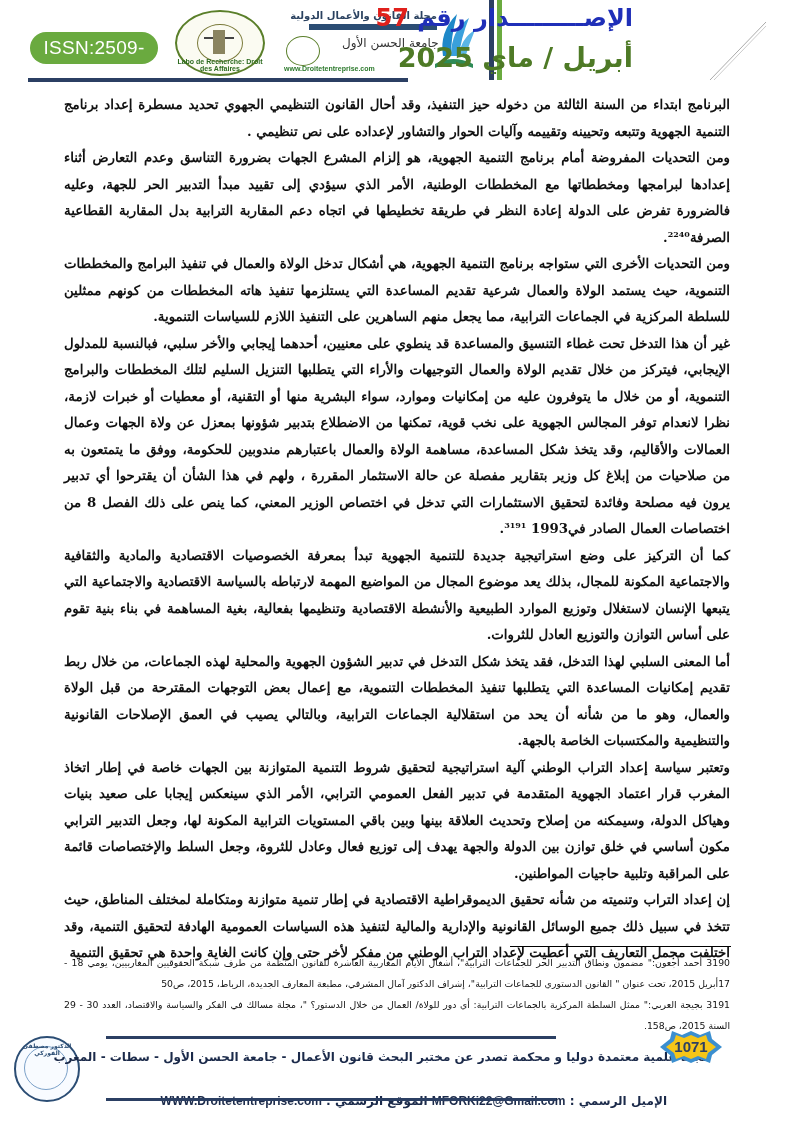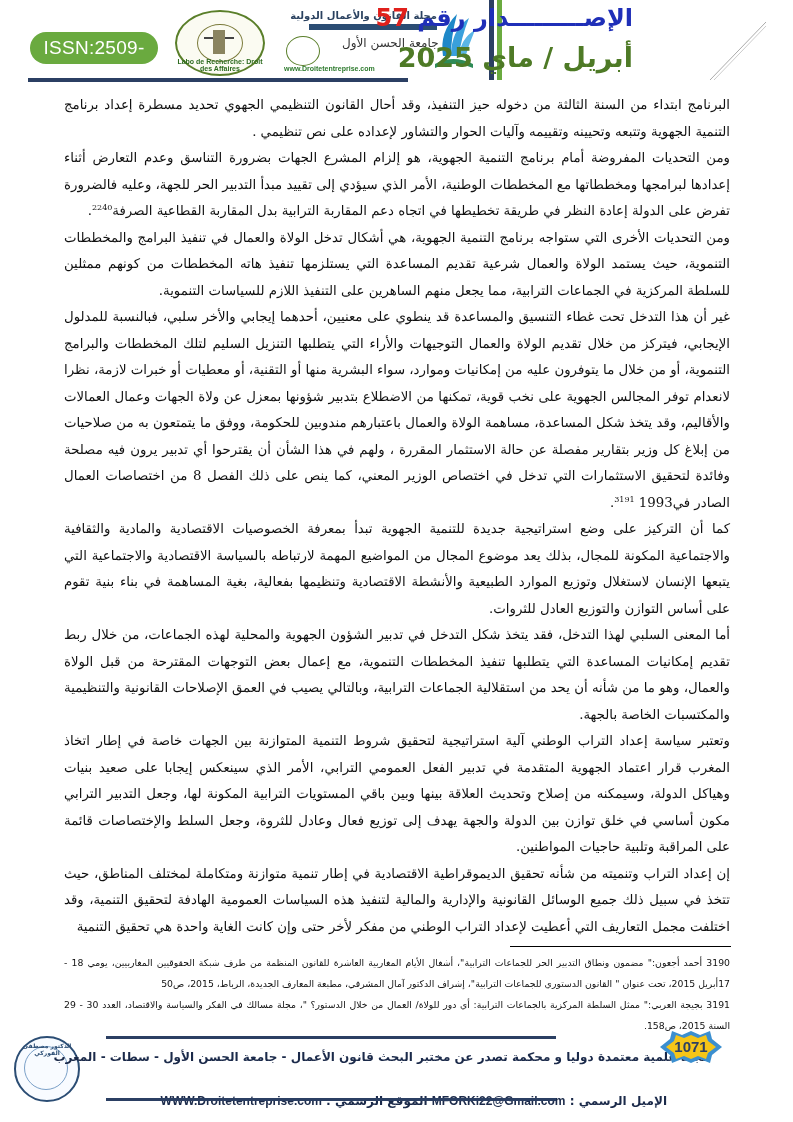--- a/index.html
+++ b/index.html
@@ -23,21 +23,21 @@
   .header-rule { position: absolute; left: 28px; top: 78px; width: 380px; height: 4px; background: #2b3f63; }
   .vbars { position: absolute; left: 489px; top: 0; width: 14px; height: 80px; }
   .vbars .b1 { position: absolute; left: 0; top: 0; width: 5px; height: 80px; background: #2b3f63; }
   .vbars .b2 { position: absolute; left: 8px; top: 0; width: 5px; height: 80px; background: #6aaa3f; }
   .issue-line { position: absolute; right: 160px; top: 4px; font-size: 24px; font-weight: bold; color: #1f2fb8; direction: rtl; white-space: nowrap; font-family: "DejaVu Sans", sans-serif; text-align: right; }
   .issue-line .num { color: #e0201c; }
   .date-line { position: absolute; right: 160px; top: 42px; font-size: 27px; font-weight: bold; color: #4e7a26; direction: rtl; white-space: nowrap; font-family: "DejaVu Sans", sans-serif; }
   .slash-deco { position: absolute; left: 708px; top: 20px; width: 60px; height: 62px; }
 
   
-  .content { position: absolute; left: 64px; top: 92px; width: 666px; direction: rtl; text-align: justify; font-family: "DejaVu Serif", serif; font-size: 13.3px; line-height: 26.5px; }
+  .content { position: absolute; left: 64px; top: 92px; width: 666px; direction: rtl; text-align: justify; font-family: "DejaVu Serif", serif; font-size: 13.3px; line-height: 26.5px; font-weight: bold; }
   .content p { margin: 0; text-align-last: right; }
   .content sup { font-size: 8px; line-height: 0; }
 
   
   .fn-rule { position: absolute; left: 510px; top: 946px; width: 221px; height: 1px; background: #000; }
   .footnotes { position: absolute; left: 64px; top: 952px; width: 666px; direction: rtl; font-family: "DejaVu Sans", sans-serif; font-size: 9.3px; line-height: 21px; text-align: justify; }
   .footnotes p { margin: 0; text-align-last: right; }
 
   
   .footer-seal { position: absolute; left: 14px; top: 1036px; width: 62px; height: 62px; border-radius: 50%; border: 2px solid #2b4d74; background: #f8fbff; }

